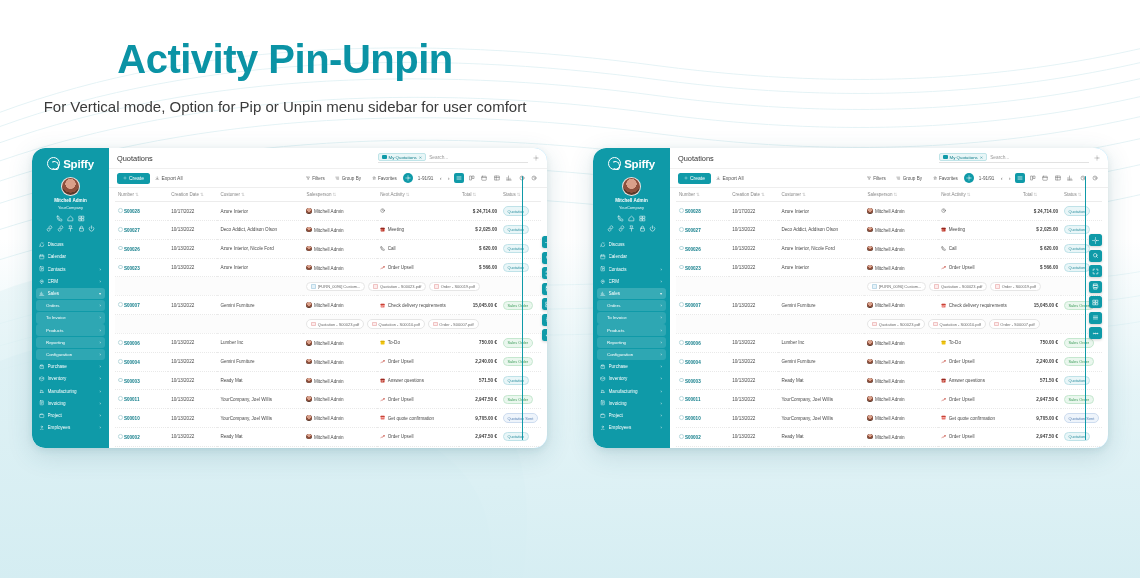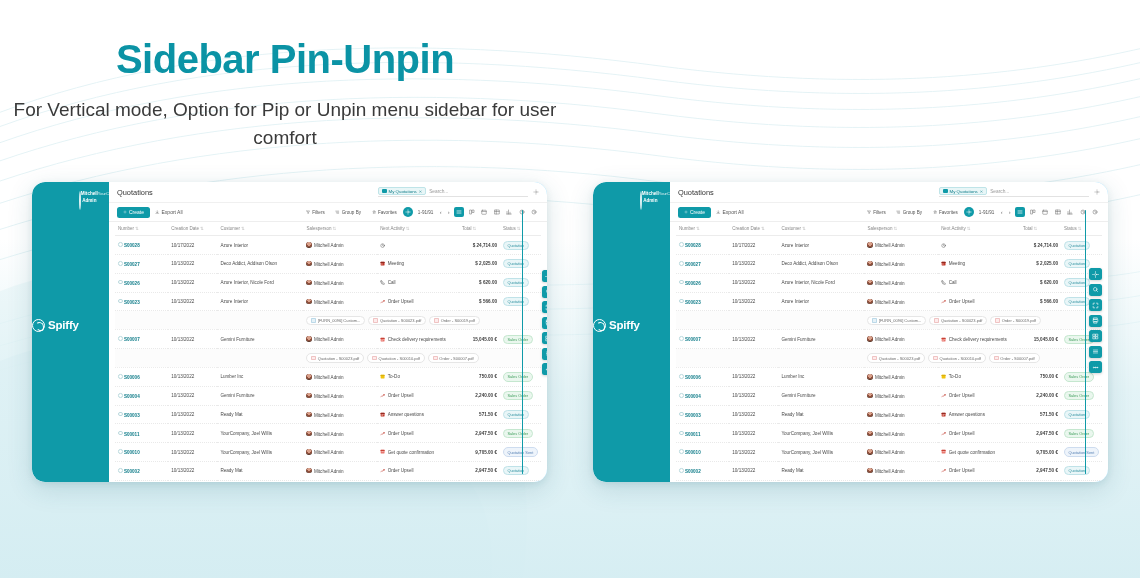--- a/index.html
+++ b/index.html
@@ -25,21 +25,21 @@
   .hcol h1 {
     color: #0b93a5;
     font-size: 40px;
     font-weight: 700;
     letter-spacing: -.5px;
     line-height: 1.05;
     margin-bottom: 16px;
   }
   .hcol p {
     color: #3a3a3a;
-    font-size: 19px;
+    font-size: 15px;
     line-height: 1.48;
     font-weight: 400;
   }
 
   
   .shots { position: relative; z-index: 3; display: flex; justify-content: center; gap: 46px; margin-top: 30px; }
   .shot {
     position: relative;
     width: 515px; height: 300px;
     background: #ffffff;
@@ -50,21 +50,21 @@
   }
 
   
   .sidebar {
     width: 77px; flex: 0 0 77px;
     background: #0f9aa8;
     border-radius: 13px 0 0 13px;
     padding: 9px 0 16px 0;
     color: #fff;
     position: relative;
-    display: flex; flex-direction: row;
+    display: flex; flex-direction: column;
   }
   .logo-row { display: flex; align-items: center; justify-content: center; gap: 3px; margin-bottom: 7px; }
   .logo-mark {
     width: 13px; height: 13px; flex: 0 0 13px;
     border: 1.4px solid #fff; border-radius: 50%;
     position: relative;
   }
   .logo-mark::after {
     content: ""; position: absolute; left: 3px; top: 2.4px;
     width: 6px; height: 7px;
@@ -255,21 +255,21 @@
     <path d="M-20 352 C 220 274, 430 324, 660 304 C 880 286, 1000 324, 1160 292"></path>
     <path d="M-20 376 C 220 300, 430 350, 660 330 C 880 312, 1000 350, 1160 318"></path>
   </g>
   <path d="M-20 300 C 140 222, 300 318, 420 360 C 520 396, 540 470, 520 598 L -20 598 Z" fill="#e4f3f6" opacity=".5"></path>
   <path d="M-20 370 C 120 300, 260 372, 380 420 C 470 456, 500 500, 490 598 L -20 598 Z" fill="#daeef3" opacity=".55"></path>
 </svg>
 <div class="bottom-tint"></div>
 
 <div class="headers">
   <div class="hcol">
-    <h1>Sidebar Pin-Unpin</h1>
+    <h1>Activity Pin-Unpin</h1>
     <p>For Vertical mode, Option for Pip or Unpin menu sidebar for user comfort</p>
   </div>
 </div>
 
 <div class="shots">
   <div class="shot" id="shot-left">
   <div class="sidebar">
     <div class="logo-row">
       <span class="logo-mark"></span>
       <span class="logo-text">Spiffy</span>

